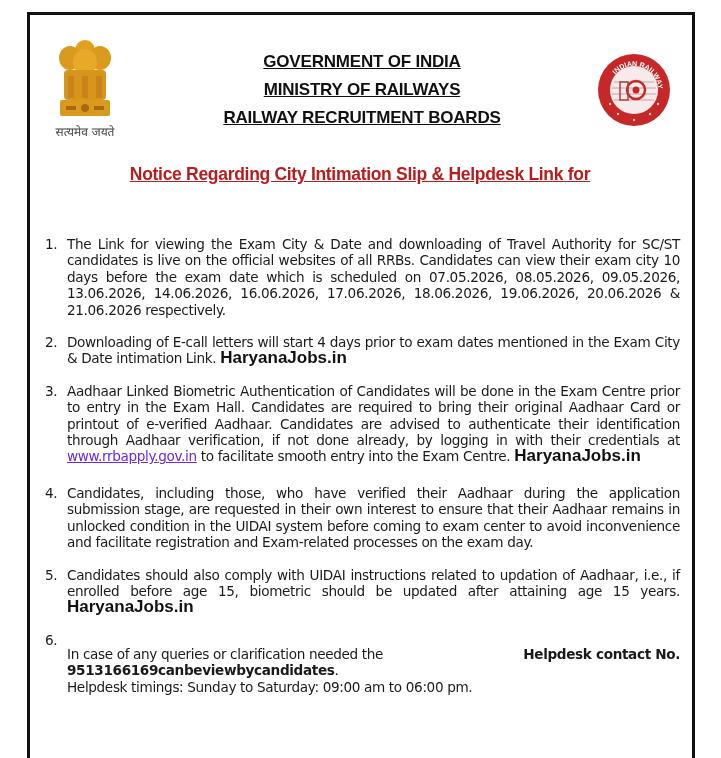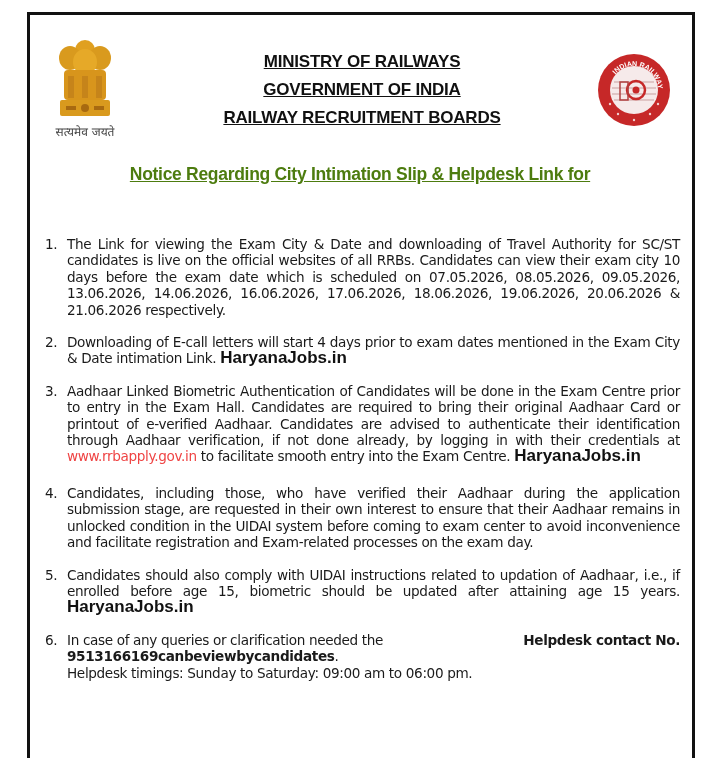--- a/index.html
+++ b/index.html
@@ -14,36 +14,36 @@
     font-family: "DejaVu Serif", serif; font-size: 12px; color: #444;
   }
   .rail-logo { position: absolute; left: 596px; top: 52px; width: 76px; height: 76px; }
   .header-block {
     position: absolute; left: 160px; top: 48px; width: 404px; text-align: center;
     font-family: "Liberation Sans", sans-serif; font-weight: bold; color: #111;
   }
   .header-line { font-size: 17px; text-decoration: underline; line-height: 28px; letter-spacing: -0.2px; }
   .notice-title {
     position: absolute; left: 60px; top: 158px; width: 600px; text-align: center;
-    font-family: "Liberation Sans", sans-serif; font-weight: bold; color: #4d7c0f;
+    font-family: "Liberation Sans", sans-serif; font-weight: bold; color: #b91c1c;
     font-size: 17.5px; line-height: 32px; text-decoration: underline; letter-spacing: -0.3px;
   }
   .items {
     position: absolute; left: 45px; top: 236px; width: 635px;
     font-family: "DejaVu Sans", sans-serif; font-size: 13.6px; color: #1a1a1a;
     line-height: 16.4px; letter-spacing: -0.35px;
   }
   .item { display: flex; margin-bottom: 16px; }
   .item-num { width: 22px; flex: none; }
   .item-text { flex: 1; text-align: justify; }
   .wm {
     font-family: "Liberation Sans", sans-serif; font-weight: bold; font-size: 17px;
     color: #111; letter-spacing: 0;
   }
-  .link { color: #ef4444; }
+  .link { color: #6d28d9; text-decoration: underline; }
   .bi { font-weight: bold; }
   .helpline { display: flex; justify-content: flex-start; }
 </style>
 </head>
 <body>
 
 <div class="frame"></div>
 
 <div class="emblem">
   <svg width="66" height="88" viewBox="0 0 66 88">
@@ -57,22 +57,22 @@
     <rect x="44" y="40" width="6" height="22" fill="#c6841a"></rect>
     <rect x="8" y="64" width="50" height="16" rx="2" fill="#d99a1e"></rect>
     <circle cx="33" cy="72" r="4" fill="#a86a10"></circle>
     <rect x="14" y="70" width="10" height="4" fill="#a86a10"></rect>
     <rect x="42" y="70" width="10" height="4" fill="#a86a10"></rect>
   </svg>
 </div>
 <div class="emblem-caption">सत्यमेव जयते</div>
 
 <div class="header-block">
+  <div class="header-line">GOVERNMENT OF INDIA</div>
   <div class="header-line">MINISTRY OF RAILWAYS</div>
-  <div class="header-line">GOVERNMENT OF INDIA</div>
   <div class="header-line">RAILWAY RECRUITMENT BOARDS</div>
 </div>
 
 <div class="rail-logo">
   <svg width="76" height="76" viewBox="0 0 76 76">
     <circle cx="38" cy="38" r="36" fill="#c62828"></circle>
     <circle cx="38" cy="38" r="24" fill="#f6eaea"></circle>
     <g stroke="#c9a0a0" stroke-width="1">
       <line x1="18" y1="30" x2="58" y2="30"></line>
       <line x1="16" y1="36" x2="60" y2="36"></line>
@@ -123,21 +123,21 @@
   </div>
 
   <div class="item">
     <span class="item-num">5.</span>
     <span class="item-text"><span>Candidates should also comply with UIDAI instructions related to updation of Aadhaar, i.e., if enrolled before age 15, biometric should be updated after attaining age 15 years.</span> <span class="wm">HaryanaJobs.in</span></span>
   </div>
 
   <div class="item">
     <span class="item-num">6.</span>
     <span class="item-text" style="text-align:left;">
-      <div style="display:flex; justify-content:space-between;">
+      <div style="display:flex; justify-content:space-between;margin-top:14px;">
         <span><span>In case of any queries or clarification needed the </span></span>
         <span class="bi">Helpdesk contact No.</span>
       </div>
       <div class="helpline">
         <span class="bi">9513166169</span>
         <span class="bi">can</span>
         <span class="bi">be</span>
         <span class="bi">view</span>
         <span class="bi">by</span>
         <span><span class="bi">candidates</span><span>.</span></span>

